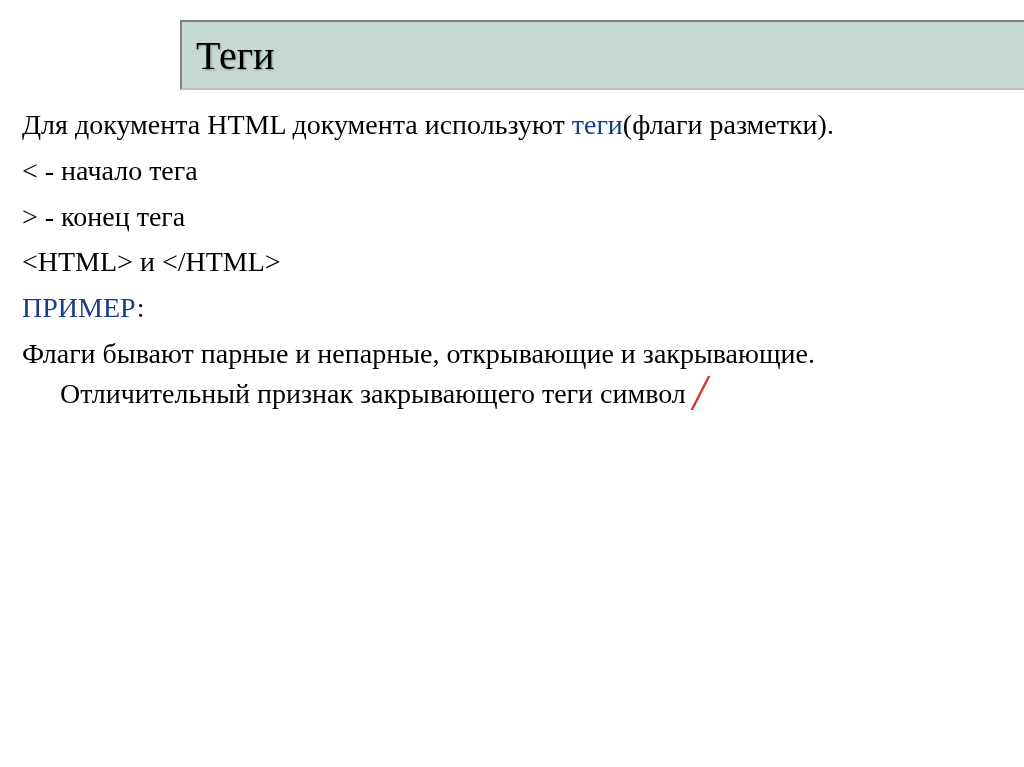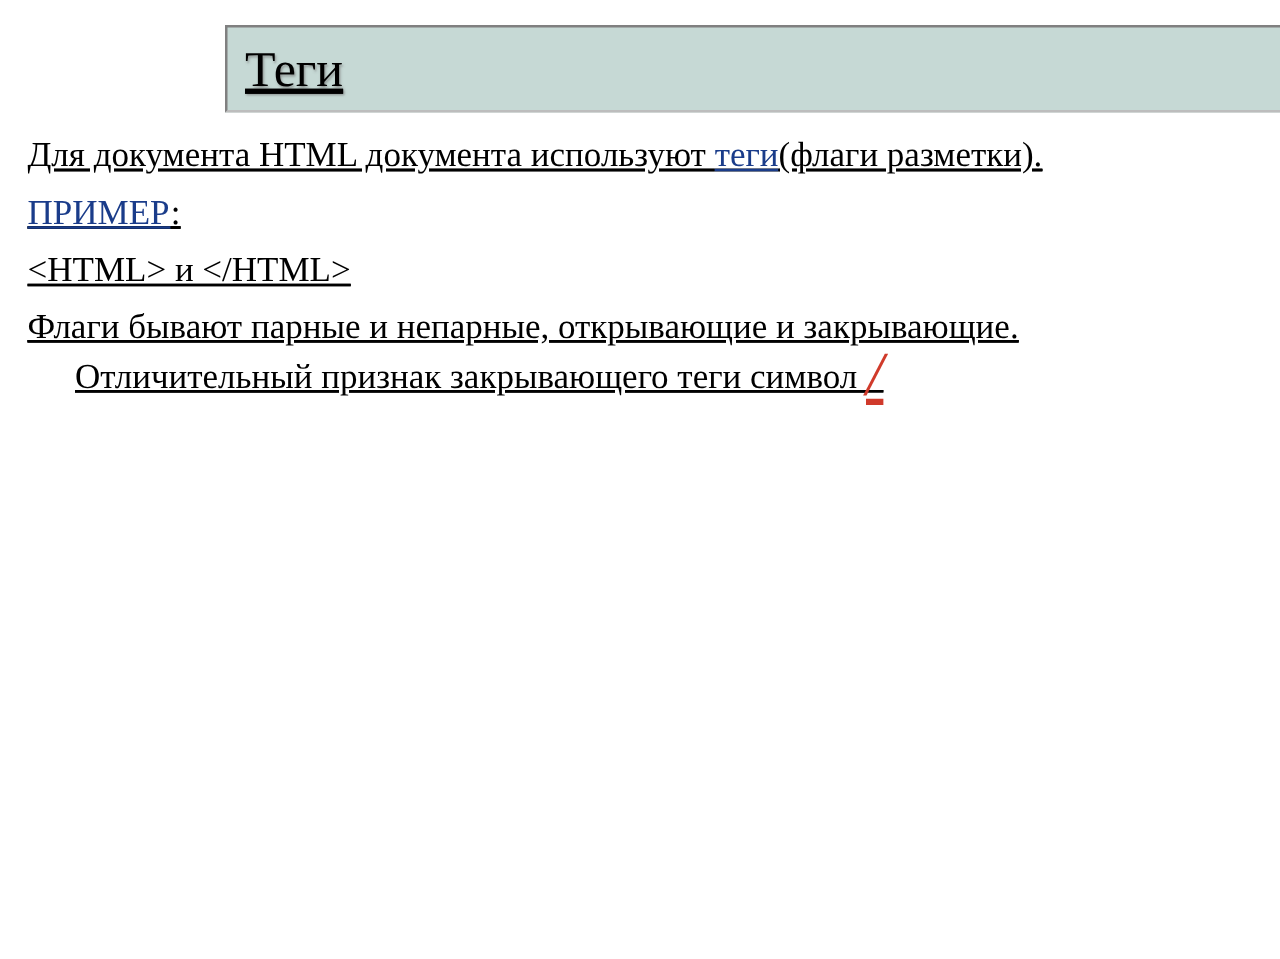--- a/index.html
+++ b/index.html
@@ -1,15 +1,15 @@
 <!DOCTYPE html>
 <html><head>
 <meta charset="utf-8">
 <style>
-  * { margin: 0; padding: 0; box-sizing: border-box; text-decoration: underline; }
+  * { margin: 0; padding: 0; box-sizing: border-box; }
   body {
     width: 1024px;
     height: 767px;
     background: #ffffff;
     font-family: "Times New Roman", Times, serif;
     color: #000000;
     overflow: hidden;
     position: relative;
   }
   .title-bar {
@@ -60,25 +60,27 @@
   <h1>Теги</h1>
 </div>
 
 <div class="content">
 
   <p class="indent2">
     <span>Для документа HTML документа используют </span><span class="hl">теги</span><span>(флаги разметки).</span>
   </p>
 
 
+  <p>&lt; - начало тега</p>
 
+  <p>&gt; - конец тега</p>
+
+  <p>&lt;HTML&gt; и &lt;/HTML&gt;</p>
 
   <p>
     <span class="hl">ПРИМЕР</span><span>:</span>
   </p>
-
-  <p>&lt;HTML&gt; и &lt;/HTML&gt;</p>
 
   <p class="indent2">
     <span>Флаги бывают парные и непарные, открывающие и закрывающие. Отличительный признак закрывающего теги символ </span><span class="slash">/</span>
   </p>
 
 </div>
 
 </body></html>

